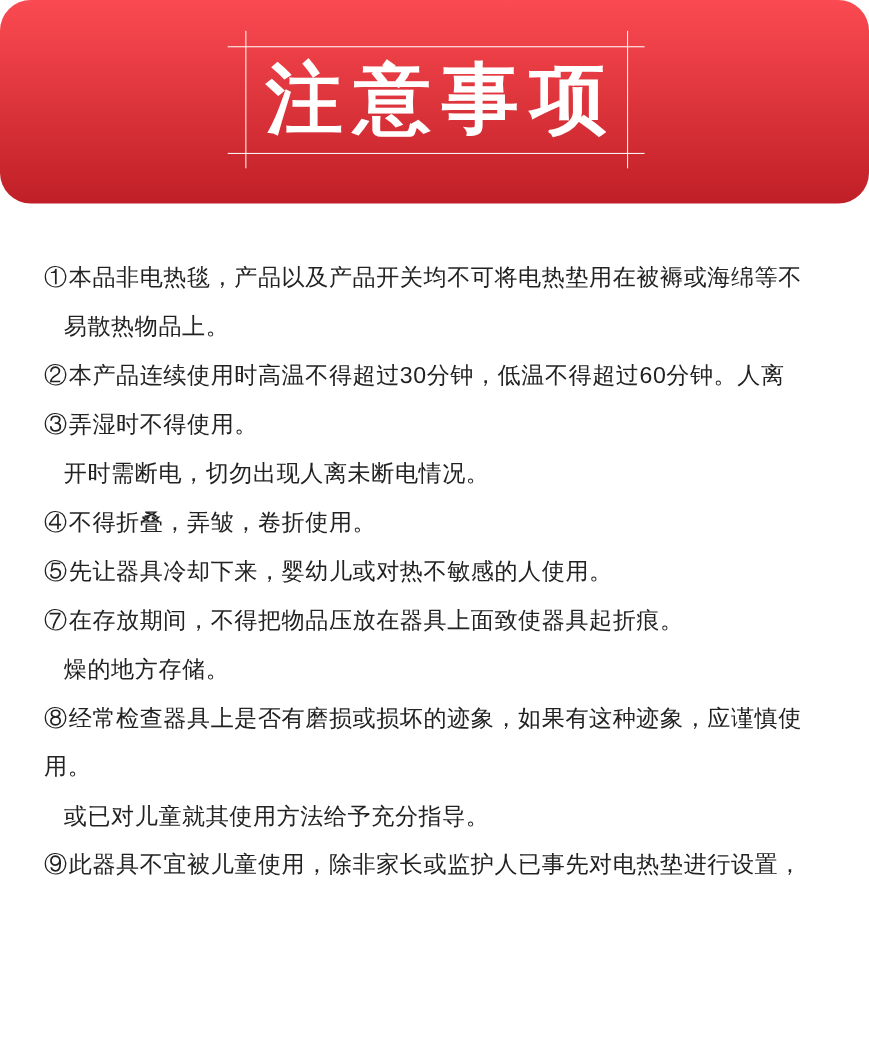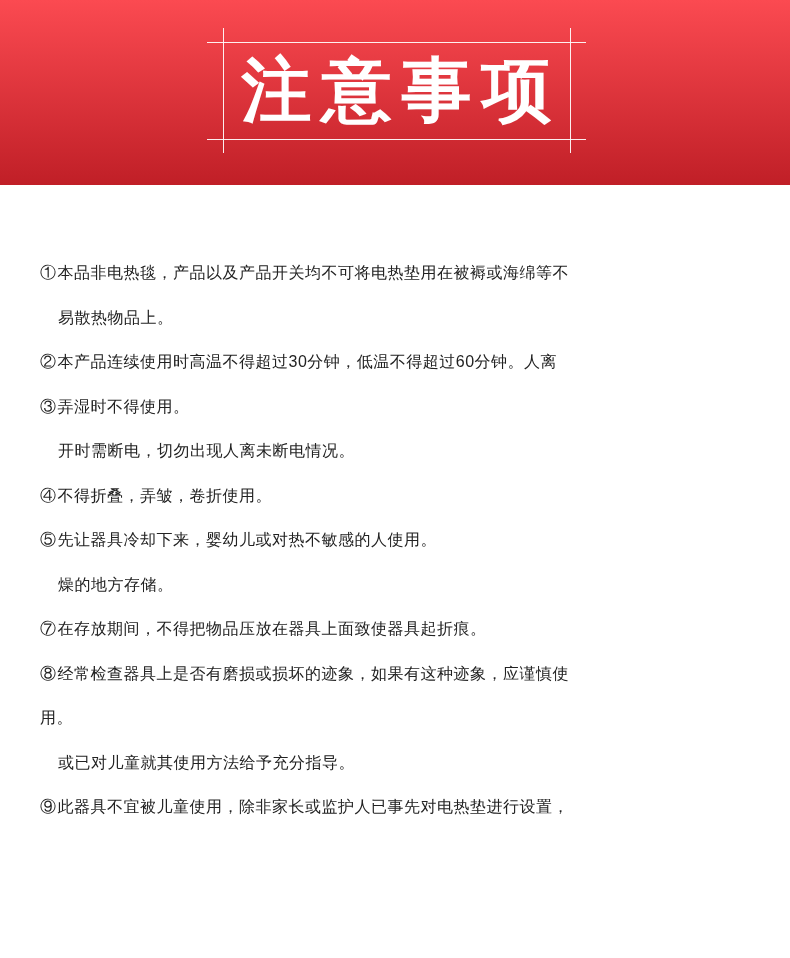--- a/index.html
+++ b/index.html
@@ -13,20 +13,21 @@
     background: var(--bg, #ffffff);
     overflow: hidden;
   }
 
   
   .hdr {
     position: relative;
     width: 790px;
     height: 185px;
     background: linear-gradient(180deg, var(--grad-top, #fb4a51) 0%, var(--grad-bottom, #c01f27) 100%);
+    border-radius: 28px;
   }
 
   .frame { position: absolute; left: 0; top: 0; width: 100%; height: 100%; }
 
   .fl {
     position: absolute;
     background: var(--frame-line, #ffffff);
     opacity: 0.92;
     display: block;
   }
@@ -46,23 +47,23 @@
     font-size: 70px;
     font-weight: 700;
     letter-spacing: 10px;
     text-indent: 10px;
     color: var(--title-color, #ffffff);
     white-space: nowrap;
   }
 
   
   .content {
-    padding: 66px 20px 0 40px;
+    padding: 46px 20px 0 40px;
     color: var(--body-text, #222222);
-    font-size: 16px;
+    font-size: 21px;
   }
   .line {
     line-height: 44.5px;
     white-space: nowrap;
     letter-spacing: 0.5px;
   }
   .line.indent { padding-left: 18px; }
   .marker { margin-right: 1px; }
 </style>
 </head>
@@ -81,21 +82,21 @@
   </header>
 
   <main class="content">
       <div class="line"><span class="marker">①</span><span class="line-text">本品非电热毯，产品以及产品开关均不可将电热垫用在被褥或海绵等不</span></div>
       <div class="line indent"><span class="line-text">易散热物品上。</span></div>
       <div class="line"><span class="marker">②</span><span class="line-text">本产品连续使用时高温不得超过30分钟，低温不得超过60分钟。人离</span></div>
       <div class="line"><span class="marker">③</span><span class="line-text">弄湿时不得使用。</span></div>
       <div class="line indent"><span class="line-text">开时需断电，切勿出现人离未断电情况。</span></div>
       <div class="line"><span class="marker">④</span><span class="line-text">不得折叠，弄皱，卷折使用。</span></div>
       <div class="line"><span class="marker">⑤</span><span class="line-text">先让器具冷却下来，婴幼儿或对热不敏感的人使用。</span></div>
+      <div class="line"><span class="marker">⑦</span><span class="line-text">在存放期间，不得把物品压放在器具上面致使器具起折痕。</span></div>
       <div class="line indent"><span class="line-text">燥的地方存储。</span></div>
-      <div class="line"><span class="marker">⑦</span><span class="line-text">在存放期间，不得把物品压放在器具上面致使器具起折痕。</span></div>
       <div class="line"><span class="marker">⑧</span><span class="line-text">经常检查器具上是否有磨损或损坏的迹象，如果有这种迹象，应谨慎使</span></div>
       <div class="line"><span class="line-text">用。</span></div>
       <div class="line indent"><span class="line-text">或已对儿童就其使用方法给予充分指导。</span></div>
       <div class="line"><span class="marker">⑨</span><span class="line-text">此器具不宜被儿童使用，除非家长或监护人已事先对电热垫进行设置，</span></div>
     </main>
 
 </div>
 
 </body></html>

